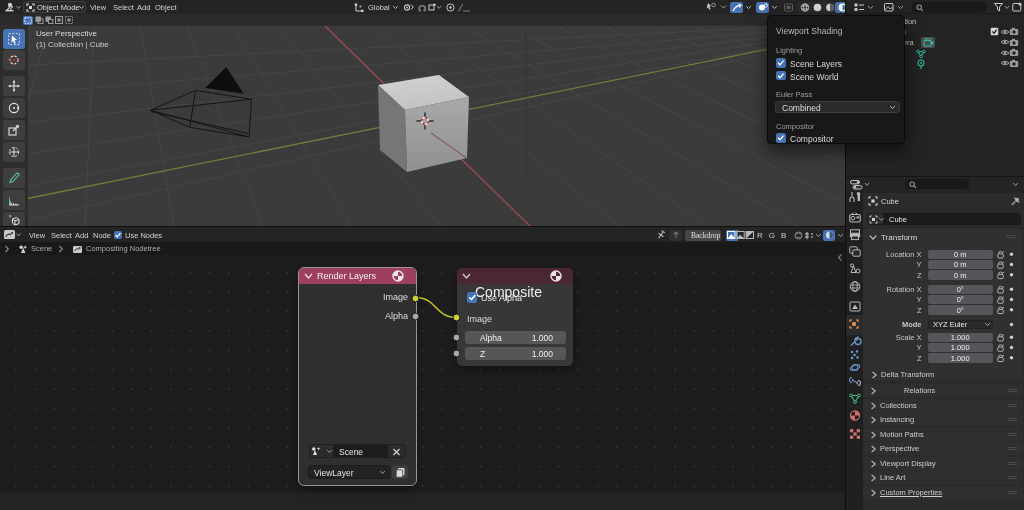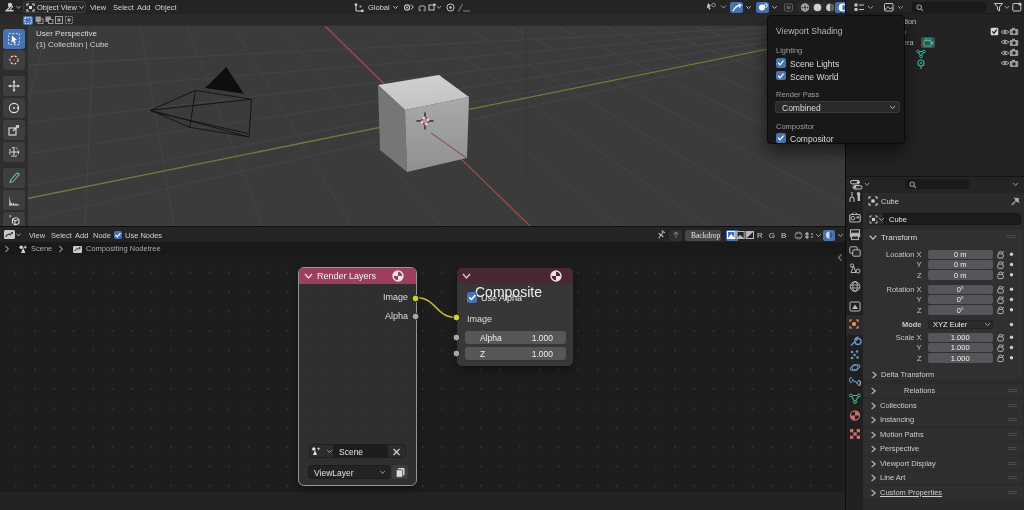--- a/index.html
+++ b/index.html
@@ -89,21 +89,21 @@
         <circle cx="7" cy="3" r="2.2" fill="#cfcfcf"></circle>
         <path d="M3,9 L7,5 M7,8 L10,4" stroke="#cfcfcf" stroke-width="1.1" fill="none"></path>
         <rect x="2.5" y="8" width="8" height="1.4" fill="#cfcfcf"></rect>
         <path d="M13.5,4 L15.5,6.5 L17.5,4" stroke="#9a9a9a" stroke-width="1" fill="none"></path>
       </svg>
       <div class="abs" style="left:23px;top:1px;width:63px;height:12px;background:#2a2a2a;border:1px solid #3d3d3e;border-radius:3px;"></div>
       <svg class="abs" style="left:26px;top:3px;" width="9" height="9" viewBox="0 0 9 9">
         <path d="M1,3 L1,1 L3,1 M6,1 L8,1 L8,3 M8,6 L8,8 L6,8 M3,8 L1,8 L1,6" stroke="#d8d8d8" stroke-width="1.1" fill="none"></path>
         <rect x="3" y="3" width="3" height="3" fill="#d8d8d8"></rect>
       </svg>
-      <div class="txt" style="left:37px;top:2.5px;color:#dadada;font-size:7.5px;">Object View</div>
+      <div class="txt" style="left:37px;top:2.5px;color:#dadada;font-size:7.5px;">Object Mode</div>
       <svg class="chev" style="left:78px;top:4px;" viewBox="0 0 7 7">
           <path d="M1.2,2 L3.5,4.6 L5.8,2" stroke="#b0b0b0" stroke-width="1" fill="none"></path>
         </svg>
       <div class="txt" style="left:90px;top:2.5px;font-size:7.5px;">View</div>
       <div class="txt" style="left:113px;top:2.5px;font-size:7.5px;">Select</div>
       <div class="txt" style="left:137px;top:2.5px;font-size:7.5px;">Add</div>
       <div class="txt" style="left:155px;top:2.5px;font-size:7.5px;">Object</div>
 
       <svg class="abs" style="left:354px;top:2.5px;" width="10" height="9" viewBox="0 0 10 9">
         <path d="M2,8 L2,2 M2,8 L8,8" stroke="#c9c9c9" stroke-width="1.1" fill="none"></path>
@@ -777,27 +777,27 @@
 
   <div class="abs" id="popup" style="left:767px;top:15px;width:138px;height:129px;background:#181818;
     border:1px solid #0a0a0a;border-radius:4px;box-shadow:0 8px 18px rgba(0,0,0,0.55);">
     <div class="abs" style="left:69px;top:-4px;width:0;height:0;border-left:4.5px solid transparent;border-right:4.5px solid transparent;border-bottom:4.5px solid #1b1b1b;"></div>
     <div class="txt" style="left:8px;top:10px;color:#b6b6b6;font-size:8.5px;">Viewport Shading</div>
     <div class="txt" style="left:8px;top:29.5px;color:#9e9e9e;">Lighting</div>
     <div class="abs" style="left:8px;top:42px;width:9.5px;height:9.5px;background:#4773b4;border-radius:2px;"></div>
     <svg class="abs" style="left:8px;top:42px;" width="9.5" height="9.5" viewBox="0 0 9.5 9.5">
         <path d="M2,4.8 L4,6.8 L7.5,2.6" stroke="#fff" stroke-width="1.3" fill="none"></path>
       </svg>
-    <div class="txt" style="left:22px;top:43px;color:#d8d8d8;font-size:8.5px;">Scene Lights</div>
+    <div class="txt" style="left:22px;top:43px;color:#d8d8d8;font-size:8.5px;">Scene Layers</div>
     <div class="abs" style="left:8px;top:54.5px;width:9.5px;height:9.5px;background:#4773b4;border-radius:2px;"></div>
     <svg class="abs" style="left:8px;top:54.5px;" width="9.5" height="9.5" viewBox="0 0 9.5 9.5">
         <path d="M2,4.8 L4,6.8 L7.5,2.6" stroke="#fff" stroke-width="1.3" fill="none"></path>
       </svg>
     <div class="txt" style="left:22px;top:55.5px;color:#d8d8d8;font-size:8.5px;">Scene World</div>
-    <div class="txt" style="left:8px;top:73.5px;color:#9e9e9e;">Render Pass</div>
+    <div class="txt" style="left:8px;top:73.5px;color:#9e9e9e;">Euler Pass</div>
     <div class="abs" style="left:7px;top:84.5px;width:125px;height:12.5px;background:#2a2a2b;border:1px solid #3a3a3b;border-radius:3px;"></div>
     <div class="txt" style="left:14px;top:87px;color:#dedede;font-size:8.5px;">Combined</div>
     <svg class="chev" style="left:121px;top:88px;" viewBox="0 0 7 7">
         <path d="M1.2,2 L3.5,4.6 L5.8,2" stroke="#b0b0b0" stroke-width="1" fill="none"></path>
       </svg>
     <div class="txt" style="left:8px;top:105.5px;color:#9e9e9e;">Compositor</div>
     <div class="abs" style="left:8px;top:117px;width:9.5px;height:9.5px;background:#4773b4;border-radius:2px;"></div>
     <svg class="abs" style="left:8px;top:117px;" width="9.5" height="9.5" viewBox="0 0 9.5 9.5">
         <path d="M2,4.8 L4,6.8 L7.5,2.6" stroke="#fff" stroke-width="1.3" fill="none"></path>
       </svg>

